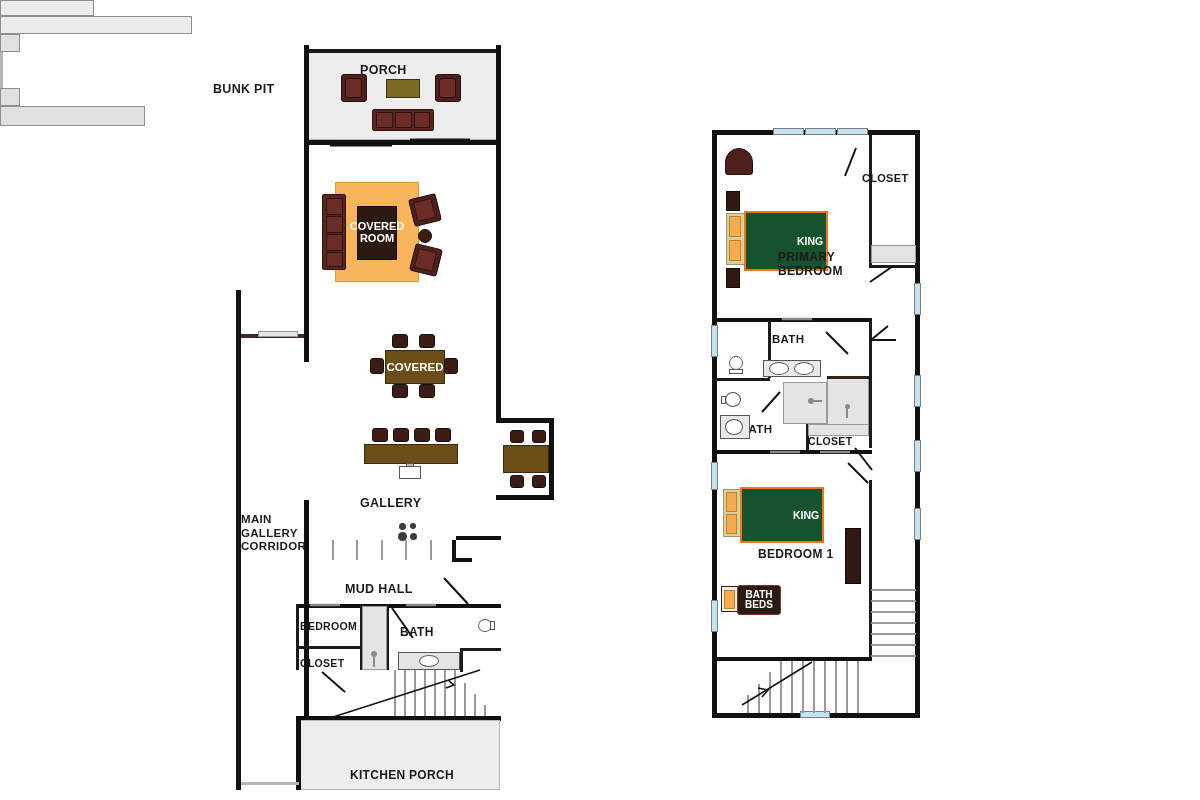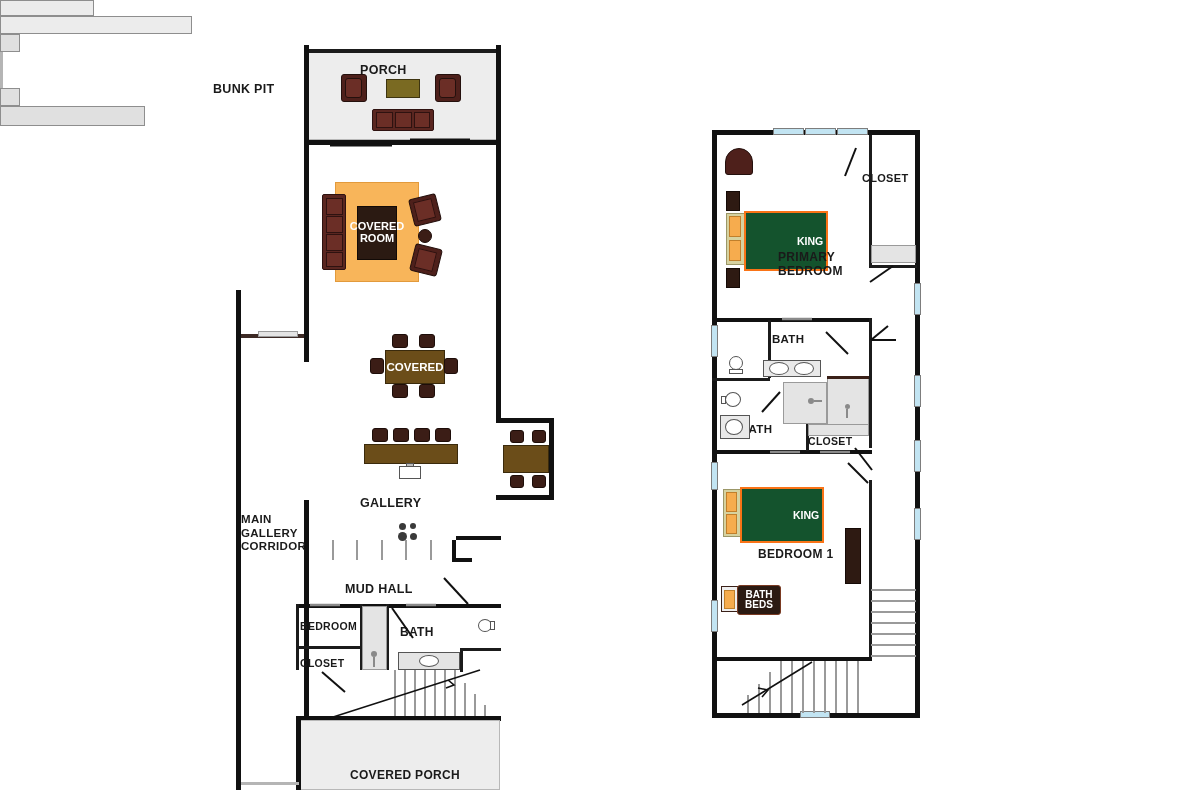--- a/index.html
+++ b/index.html
@@ -291,21 +291,21 @@
     <div class="tread" style="left:424px; top:670px; width:2px; height:46px;"></div>
     <div class="tread" style="left:434px; top:670px; width:2px; height:46px;"></div>
     <div class="tread" style="left:444px; top:670px; width:2px; height:46px;"></div>
     <div class="tread" style="left:454px; top:670px; width:2px; height:46px;"></div>
     <div class="tread" style="left:464px; top:683px; width:2px; height:33px;"></div>
     <div class="tread" style="left:474px; top:694px; width:2px; height:22px;"></div>
     <div class="tread" style="left:484px; top:705px; width:2px; height:11px;"></div>
 
     <div class="room-fill" style="left:300px; top:720px; width:200px; height:70px;"></div>
     <div class="wall" style="left:296px; top:716px; width:5px; height:74px;"></div>
-    <div class="label" style="left:350px; top:768px; width:110px; font-size:12px;">COVERED  PORCH</div>
+    <div class="label" style="left:350px; top:768px; width:110px; font-size:12px;">KITCHEN  PORCH</div>
     <div class="wall-thin" style="left:241px; top:782px; width:58px; height:3px; background:#b5b5b5;"></div>
   </div>
 
   <div>
 
     <div class="wall" style="left:712px; top:130px; width:5px; height:588px;"></div>
     <div class="wall" style="left:915px; top:130px; width:5px; height:588px;"></div>
     <div class="wall" style="left:712px; top:130px; width:208px; height:5px;"></div>
     <div class="wall" style="left:712px; top:713px; width:208px; height:5px;"></div>
 

